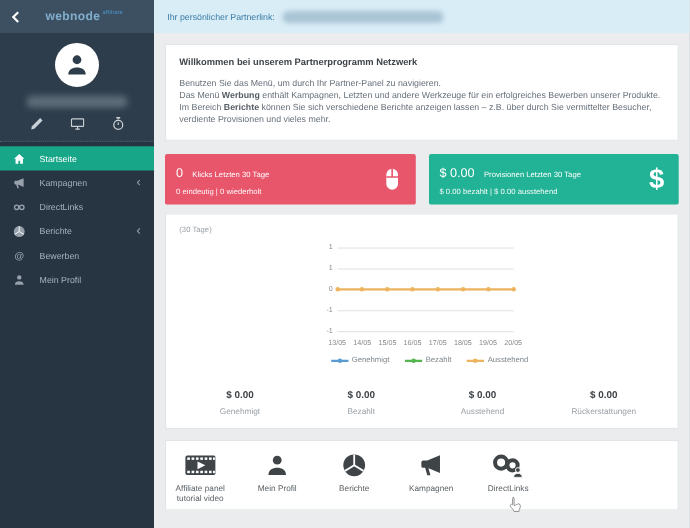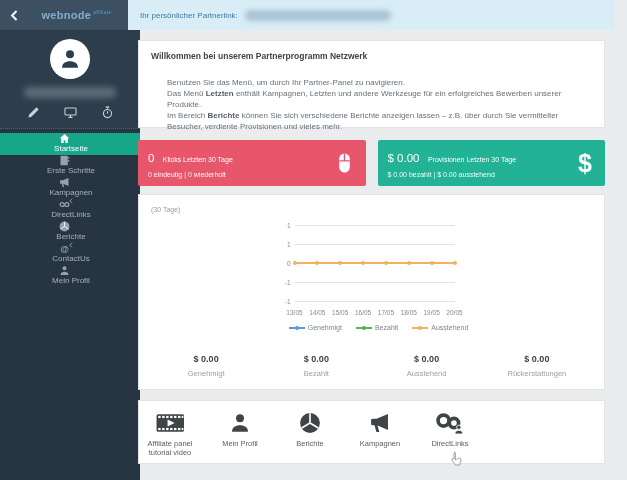--- a/index.html
+++ b/index.html
@@ -17,40 +17,40 @@
               padding-top:9px;box-sizing:border-box;}
   .avatar{width:40px;height:40px;border-radius:50%;background:#fff;margin:0 auto;
           display:flex;align-items:center;justify-content:center;color:#2e3d4b;}
   .avatar svg{width:22px;height:22px;}
   .username-blur{width:92px;height:11px;border-radius:5px;background:#5d6c79;filter:blur(3px);margin:8px auto 8px;}
   .profile-icons{display:flex;justify-content:center;gap:24px;color:#c9d0d6;}
   .profile-icons .picon{width:13px;height:13px;display:inline-flex;cursor:pointer;}
   .profile-icons svg{width:100%;height:100%;}
   .sb-menu{padding-top:4px;}
   .menu-item{height:22px;display:flex;align-items:center;padding:0 10px 0 12px;color:#a7b1bd;
-             font-size:8px;cursor:pointer;flex-direction:column;}
+             font-size:8px;cursor:pointer;}
   .menu-item.active{background:#18a689;color:#fff;}
   .mi-icon{width:11px;height:11px;margin-right:13px;display:inline-flex;color:#96a1ac;flex:none;}
   .menu-item.active .mi-icon{color:#fff;}
   .mi-icon svg{width:100%;height:100%;}
   .mi-label{flex:1;}
   .mi-chevron{width:8px;height:8px;display:inline-flex;color:#8e99a3;}
   .mi-chevron svg{width:100%;height:100%;}
 
   
-  .main{position:absolute;left:128px;top:0;width:487px;height:480px;}
+  .main{position:absolute;left:140px;top:0;width:487px;height:480px;}
   .topbar{height:30px;background:#d9edf7;display:flex;align-items:center;padding:0 12px;
           font-size:8px;color:#3a7ca5;box-sizing:border-box;}
   .link-blur{width:146px;height:11px;border-radius:5px;background:#a9c4d4;filter:blur(2.5px);margin-left:7px;cursor:pointer;}
   .content{padding:10px;}
   .card{background:#fff;border:1px solid #e2e5e7;box-sizing:border-box;}
 
   .welcome{height:88px;padding:10px 12px;}
   .w-title{font-size:8.5px;font-weight:bold;color:#3f4449;margin-bottom:9px;}
-  .w-text{font-size:8px;color:#67707a;line-height:11px;margin:16px;}
+  .w-text{font-size:8px;color:#67707a;line-height:11px;margin:0;}
   .w-text b{color:#565d64;}
 
   .stat-row{display:flex;gap:12px;margin-top:12px;}
   .stat{flex:1;height:46px;border-radius:2px;color:#fff;padding:8px 10px;box-sizing:border-box;position:relative;}
   .stat .big{font-size:11.5px;}
   .stat .small-label{font-size:7px;margin-left:4px;}
   .stat .detail{font-size:7px;margin-top:5px;opacity:.95;}
   .stat-icon{position:absolute;right:13px;top:50%;transform:translateY(-50%);display:inline-flex;}
   .mouse-svg{width:17px;height:22px;}
   .dollar-glyph{font-size:25px;font-weight:bold;line-height:1;font-family:"Liberation Sans",sans-serif;}
@@ -132,30 +132,20 @@
           <span class="mi-icon">
             <svg viewBox="0 0 16 16">
               <path fill="currentColor" d="M8 1.6L1.2 7.8h1.9v6.6h3.7v-4h2.4v4h3.7V7.8h1.9z"></path>
             </svg>
           </span>
           <span class="mi-label">Startseite</span>
         </div>
         <div class="menu-item">
           <span class="mi-icon">
             <svg viewBox="0 0 16 16">
-              <rect x="2.2" y="1" width="10.6" height="14" rx="1" fill="currentColor"></rect>
-              <rect x="13.4" y="3" width="1.6" height="2.6" fill="currentColor"></rect>
-              <rect x="13.4" y="7.2" width="1.6" height="2.6" fill="currentColor"></rect>
-            </svg>
-          </span>
-          <span class="mi-label">Erste Schritte</span>
-        </div>
-        <div class="menu-item">
-          <span class="mi-icon">
-            <svg viewBox="0 0 16 16">
               <path fill="currentColor" d="M13.8 1.4L5.4 4.9H2.6a1.1 1.1 0 0 0-1.1 1.1v2.6a1.1 1.1 0 0 0 1.1 1.1H4l1.4 4.9h2.1l-1.3-4.7 7.6 3.2z"></path>
             </svg>
           </span>
           <span class="mi-label">Kampagnen</span>
           <span class="mi-chevron">
             <svg viewBox="0 0 16 16" fill="none" stroke="currentColor" stroke-width="2">
               <path d="M10.2 3.4L5.8 8l4.4 4.6"></path>
             </svg>
           </span>
         </div>
@@ -185,21 +175,21 @@
               <path d="M10.2 3.4L5.8 8l4.4 4.6"></path>
             </svg>
           </span>
         </div>
         <div class="menu-item">
           <span class="mi-icon">
             <svg viewBox="0 0 16 16">
               <text x="8" y="12.5" text-anchor="middle" font-size="13" font-weight="bold" fill="currentColor">@</text>
             </svg>
           </span>
-          <span class="mi-label">ContactUs</span>
+          <span class="mi-label">Bewerben</span>
         </div>
         <div class="menu-item">
           <span class="mi-icon">
             <svg viewBox="0 0 16 16">
               <circle cx="8" cy="4.6" r="2.9" fill="currentColor"></circle>
               <path fill="currentColor" d="M2.2 14.4c0-3.2 2.6-4.7 5.8-4.7s5.8 1.5 5.8 4.7z"></path>
             </svg>
           </span>
           <span class="mi-label">Mein Profil</span>
         </div>
@@ -211,21 +201,21 @@
       <span>Ihr persönlicher Partnerlink:</span>
       <span class="link-blur"></span>
     </div>
 
     <div class="content">
 
       <section class="card welcome">
         <div class="w-title">Willkommen bei unserem Partnerprogramm Netzwerk</div>
         <p class="w-text">
           <span>Benutzen Sie das Menü, um durch Ihr Partner-Panel zu navigieren.</span><br>
-          <span>Das Menü </span><b>Letzten</b><span> enthält Kampagnen, Letzten und andere Werkzeuge für ein erfolgreiches Bewerben unserer Produkte.</span><br>
+          <span>Das Menü </span><b>Werbung</b><span> enthält Kampagnen, Letzten und andere Werkzeuge für ein erfolgreiches Bewerben unserer Produkte.</span><br>
           <span>Im Bereich </span><b>Berichte</b><span> können Sie sich verschiedene Berichte anzeigen lassen – z.B. über durch Sie vermittelter Besucher, verdiente Provisionen und vieles mehr.</span>
         </p>
       </section>
 
       <div class="stat-row">
         <div class="stat" id="clicks-card" style="background: rgb(232, 86, 108);">
           <div>
             <span class="big">0</span>
             <span class="small-label">Klicks Letzten 30 Tage</span>
           </div>

